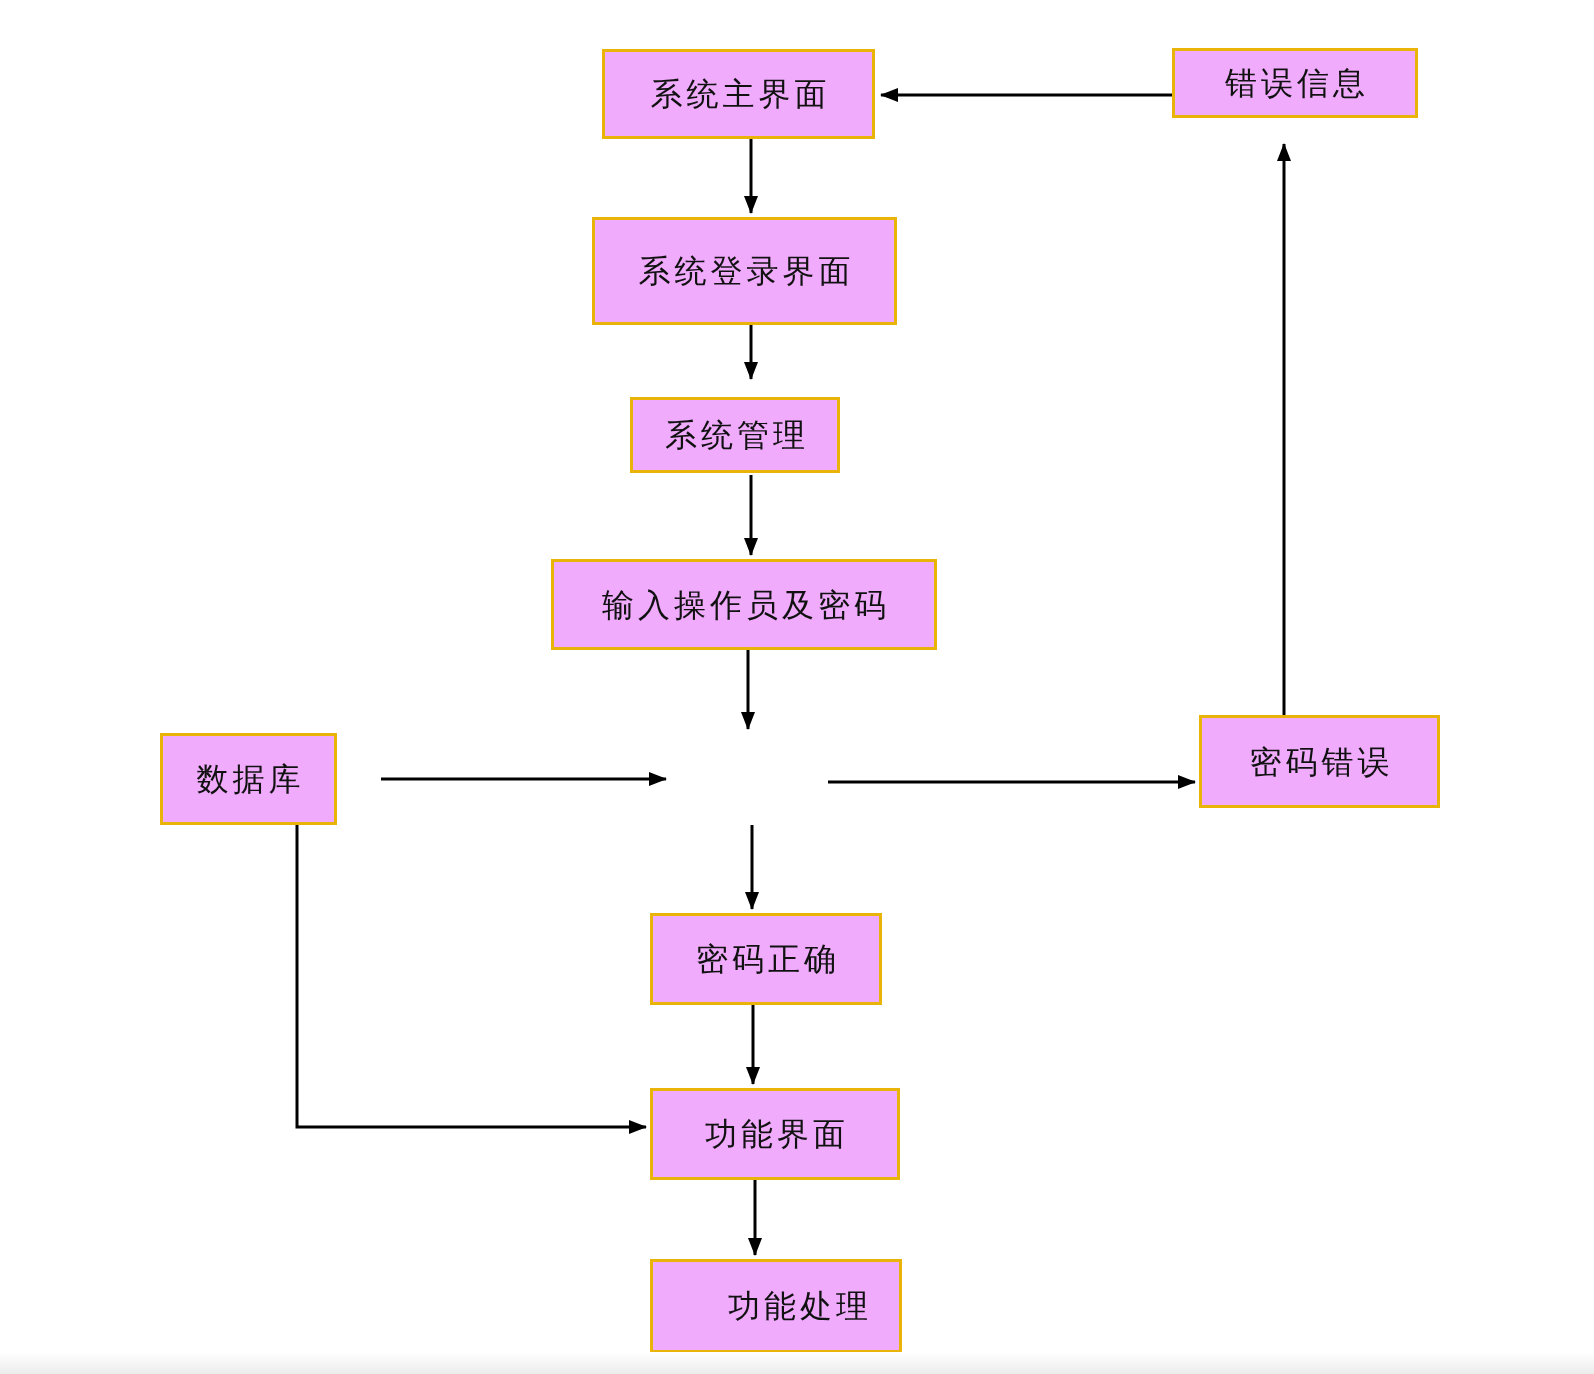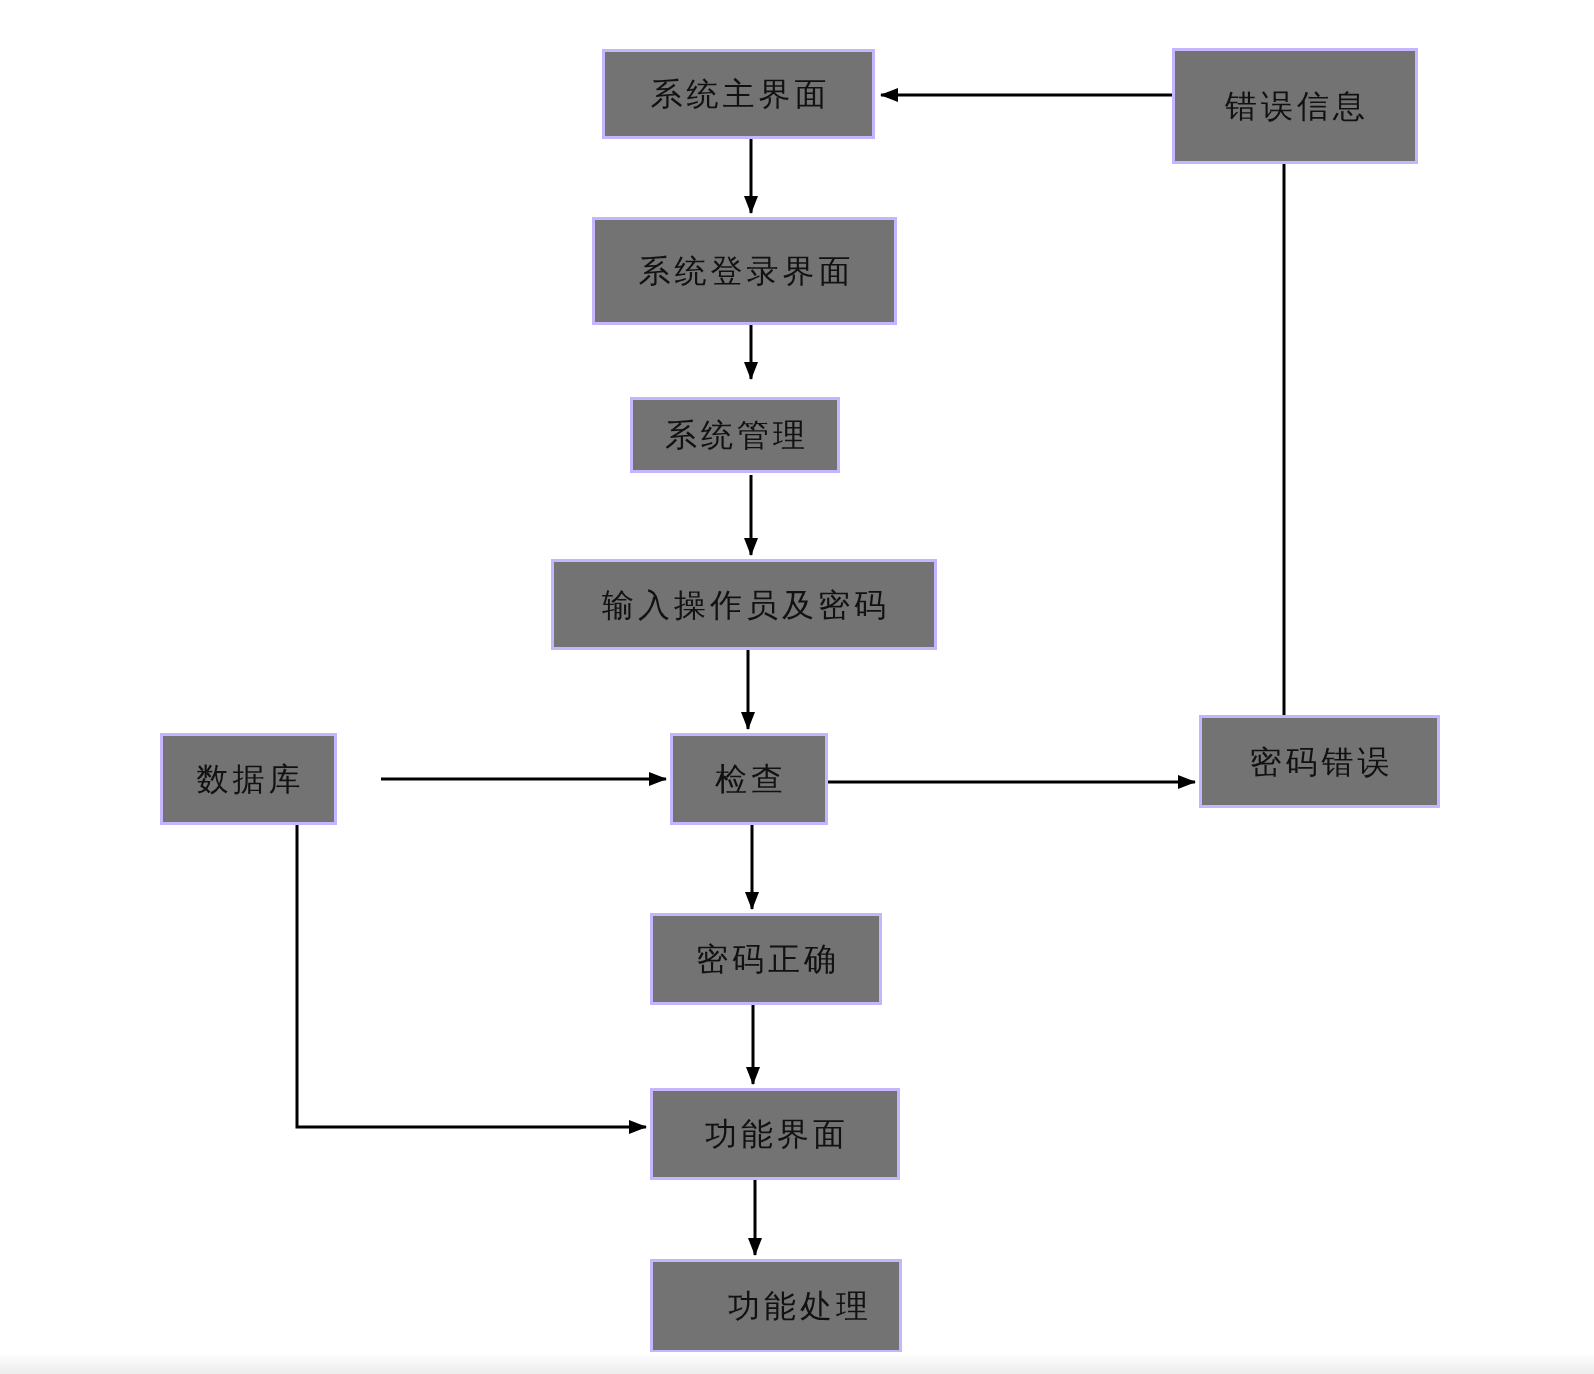--- a/index.html
+++ b/index.html
@@ -19,22 +19,22 @@
   #connector-layer {
     position: absolute;
     left: 0;
     top: 0;
     width: 1594px;
     height: 1374px;
   }
   .node {
     position: absolute;
     box-sizing: border-box;
-    background: #737373;
-    border: 3px solid #c4b5fd;
+    background: #f0abfc;
+    border: 3px solid #eab308;
     display: flex;
     align-items: center;
     justify-content: center;
     text-align: center;
   }
   .node-label {
     font-size: 32px;
     letter-spacing: 4px;
     color: #111111;
     white-space: nowrap;
@@ -73,43 +73,40 @@
     <path d="M752,825 L752,909" stroke="#000000" stroke-width="3" fill="none" marker-end="url(#arrow)"></path>
     <path d="M753,1005 L753,1084" stroke="#000000" stroke-width="3" fill="none" marker-end="url(#arrow)"></path>
     <path d="M297,825 L297,1127 L646,1127" stroke="#000000" stroke-width="3" fill="none" marker-end="url(#arrow)"></path>
     <path d="M755,1180 L755,1255" stroke="#000000" stroke-width="3" fill="none" marker-end="url(#arrow)"></path>
   </svg>
 
   <div class="node" style="left:602px; top:49px; width:273px; height:90px;">
     <span class="node-label">系统主界面</span>
   </div>
 
-  <div class="node" style="left:1172px; top:48px; width:246px; height:116px;">
+  <div class="node" style="left:1172px; top:48px; width:246px; height:70px;">
     <span class="node-label">错误信息</span>
   </div>
 
   <div class="node" style="left:592px; top:217px; width:305px; height:108px;">
     <span class="node-label">系统登录界面</span>
   </div>
 
   <div class="node" style="left:630px; top:397px; width:210px; height:76px;">
     <span class="node-label">系统管理</span>
   </div>
 
   <div class="node" style="left:551px; top:559px; width:386px; height:91px;">
     <span class="node-label">输入操作员及密码</span>
   </div>
 
   <div class="node" style="left:160px; top:733px; width:177px; height:92px;">
     <span class="node-label">数据库</span>
   </div>
 
-  <div class="node" style="left:670px; top:733px; width:158px; height:92px;">
-    <span class="node-label">检查</span>
-  </div>
 
   <div class="node" style="left:650px; top:913px; width:232px; height:92px;">
     <span class="node-label">密码正确</span>
   </div>
 
   <div class="node" style="left:1199px; top:715px; width:241px; height:93px;">
     <span class="node-label">密码错误</span>
   </div>
 
   <div class="node" style="left:650px; top:1088px; width:250px; height:92px;">

